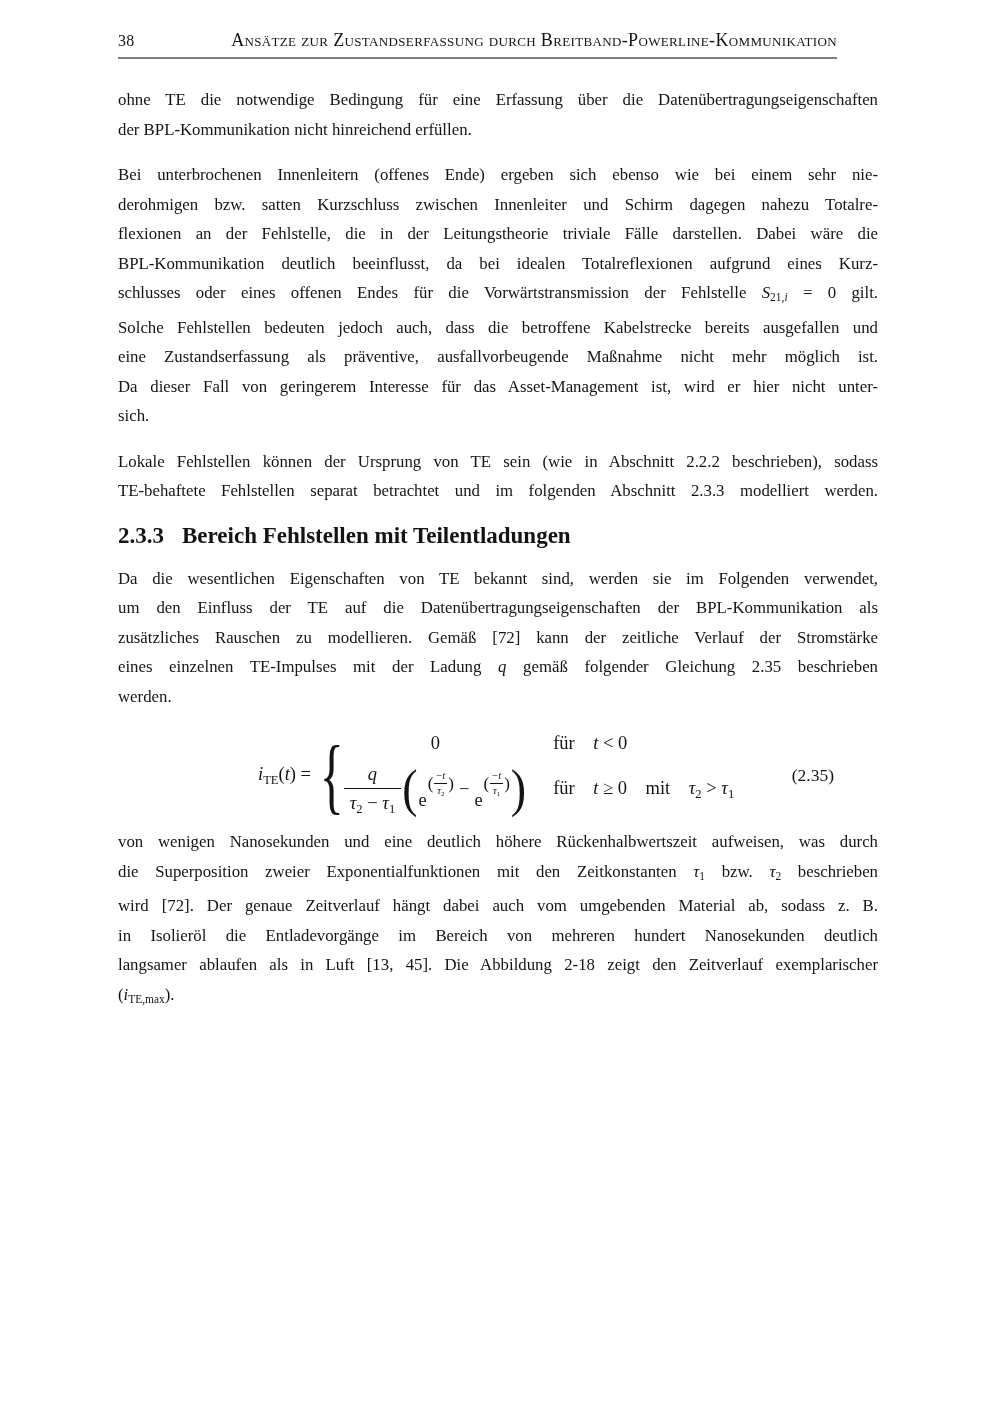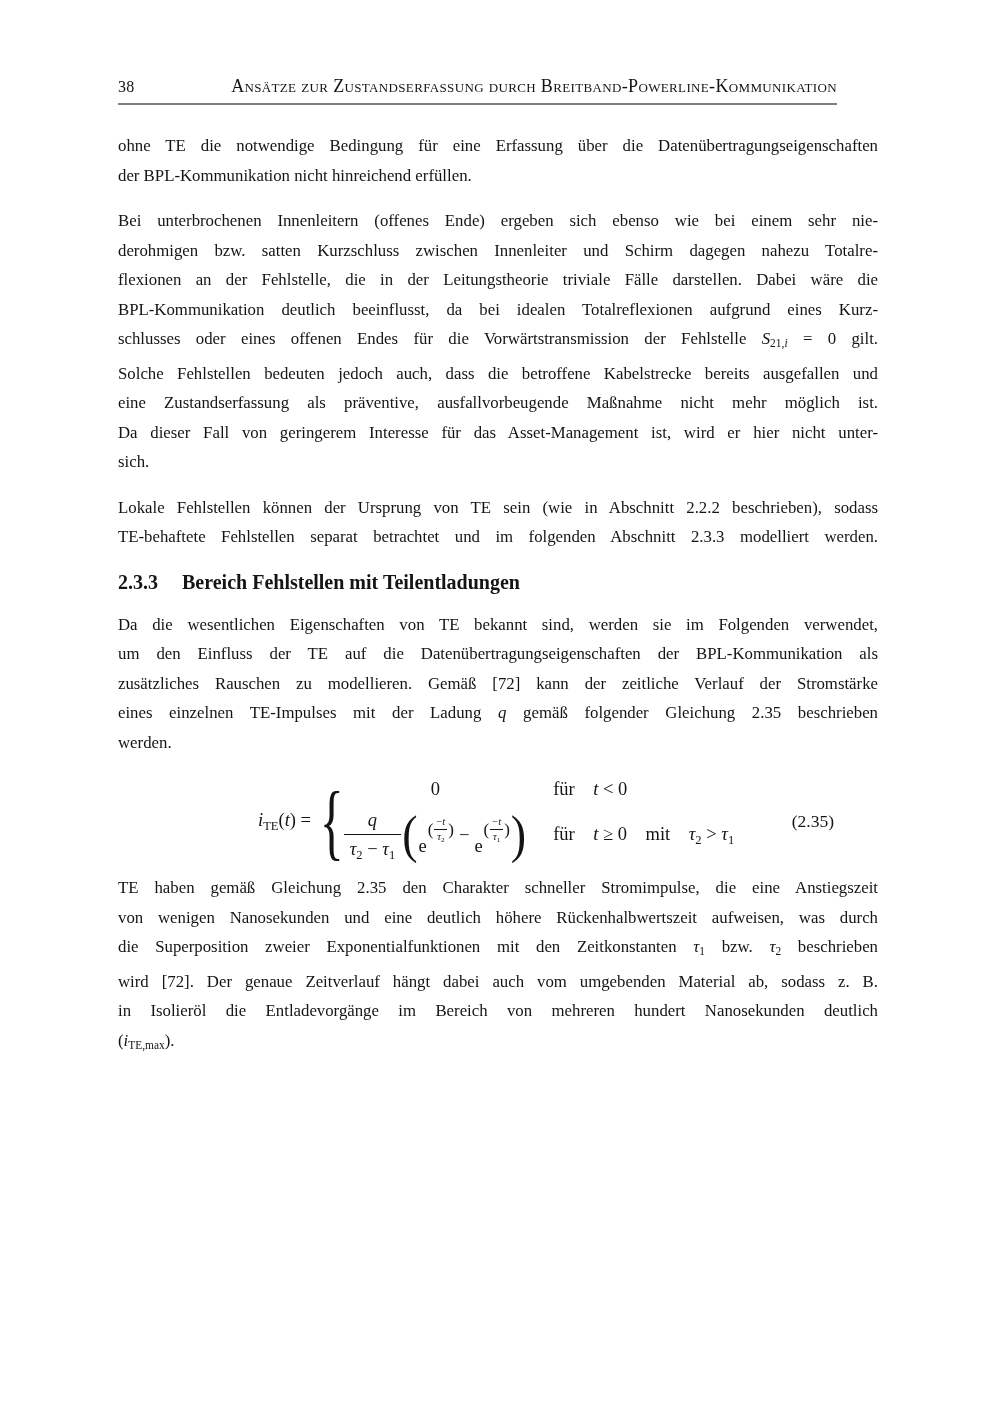--- a/index.html
+++ b/index.html
@@ -1,38 +1,38 @@
 <!DOCTYPE html>
 <html lang="de"><head>
 <meta charset="utf-8">
 <style>
   html,body{margin:0;padding:0;background:#ffffff;}
   body{width:1000px;height:1414px;font-family:"Liberation Serif","DejaVu Serif",serif;color:#141414;overflow:hidden;}
   .page{position:relative;width:1000px;height:1414px;background:#ffffff;}
   .content{position:absolute;left:118px;top:0;width:760px;}
 
   
-  .page-header{width:719px;padding-top:76px;}
+  .page-header{width:719px;padding-top:30px;}
   .header-row{display:flex;justify-content:space-between;align-items:baseline;
               border-bottom:2px solid #7e7e7e;padding-bottom:6px;}
   .pagenum{font-size:16px;letter-spacing:0.3px;}
   .running-title{font-size:18px;font-variant:small-caps;letter-spacing:0.35px;}
 
   
   .para{font-size:16.8px;line-height:29.5px;margin-top:16px;}
   .para.p-first{margin-top:26px;}
   .para.p-after-eq{margin-top:0;}
   .line{text-align:justify;text-align-last:left;}
   .line.just{text-align-last:justify;}
 
   .r-i{font-style:italic;}
   .r-sub{font-size:0.68em;vertical-align:-0.28em;letter-spacing:0;}
 
   
-  .section-heading{display:flex;margin:18px 0 14px 0;font-size:20px;font-weight:bold;line-height:24px;}
+  .section-heading{display:flex;margin:18px 0 14px 0;font-size:23px;font-weight:bold;line-height:24px;}
   .sec-num{width:64px;flex:0 0 auto;}
 
   
   .equation-wrap{position:relative;margin-top:12px;height:104px;display:flex;align-items:center;}
   .eq-main{display:flex;align-items:center;margin-left:140px;font-size:18.5px;line-height:1;}
   .eq-lhs{white-space:pre;margin-right:4px;}
   .eq-brace{display:inline-block;font-size:50px;font-weight:300;line-height:1;
             transform:scaleY(1.7);transform-origin:center;width:18px;text-align:center;margin-right:6px;}
   .cases{display:grid;grid-template-columns:max-content max-content;column-gap:26px;row-gap:10px;align-items:center;}
   .case-zero{justify-self:center;}
@@ -141,22 +141,22 @@
             <span class="bigp">)</span>
           </div>
           <div class="cond"><span>für  </span><span class="r-i">t</span><span> ≥ 0  mit  </span><span class="r-i">τ</span><span class="r-sub">2</span><span> &gt; </span><span class="r-i">τ</span><span class="r-sub">1</span></div>
 
         </div>
       </div>
       <span class="eq-num">(2.35)</span>
     </div>
 
     <div class="para p-after-eq">
-        <div class="line just"><span>TE haben gemäß Gleichung 2.35 den Charakter schneller Stromimpulse, die eine Anstiegszeit</span></div>
         <div class="line just"><span>von wenigen Nanosekunden und eine deutlich höhere Rückenhalbwertszeit aufweisen, was durch</span></div>
         <div class="line just"><span>die Superposition zweier Exponentialfunktionen mit den Zeitkonstanten </span><span class="r-i">τ</span><span class="r-sub">1</span><span> bzw. </span><span class="r-i">τ</span><span class="r-sub">2</span><span> beschrieben</span></div>
         <div class="line just"><span>wird [72]. Der genaue Zeitverlauf hängt dabei auch vom umgebenden Material ab, sodass z. B.</span></div>
         <div class="line just"><span>in Isolieröl die Entladevorgänge im Bereich von mehreren hundert Nanosekunden deutlich</span></div>
+        <div class="line just"><span>langsamer ablaufen als in Luft [13, 45]. Die Abbildung 2-18 zeigt den Zeitverlauf exemplarischer</span></div>
         <div class="line"><span>(</span><span class="r-i">i</span><span class="r-sub">TE,max</span><span>).</span></div>
       </div>
 
   </div>
 </div>
 
 </body></html>

